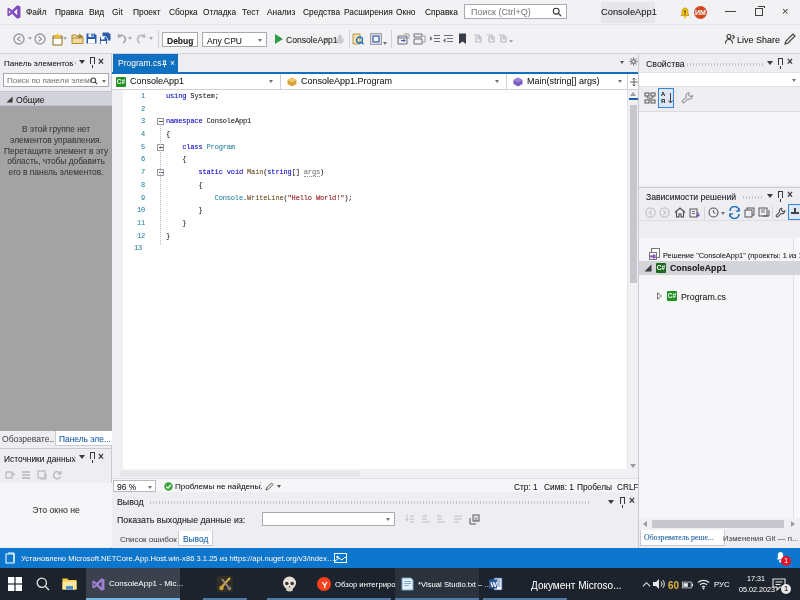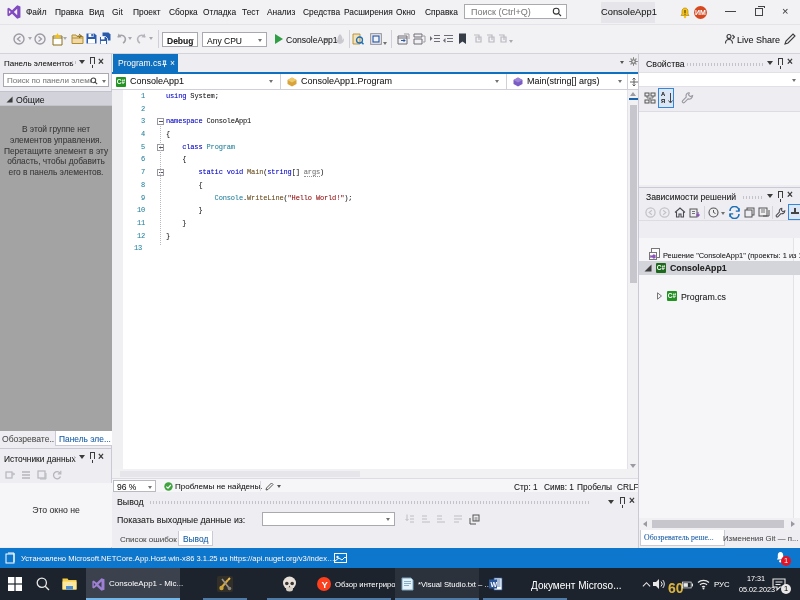--- a/index.html
+++ b/index.html
@@ -625,21 +625,21 @@
     <span class="abs" style="left:24px;top:12px;font-size:10px;color:#fff;white-space:nowrap;margin-left:24px;">Документ Microso...</span>
   </div>
 
   <svg class="abs" style="left:642px;top:13px;" width="9" height="7" viewBox="0 0 10 7">
       <path d="M1 5.5 L5 1.5 L9 5.5" fill="none" stroke="#e8e8e8" stroke-width="1.2"></path>
     </svg>
   <svg class="abs" style="left:652px;top:10px;" width="13" height="12" viewBox="0 0 13 12">
       <path d="M1 4 h3 l3 -3 v10 l-3 -3 h-3 z" fill="#e8e8e8"></path>
       <path d="M9 3.5 a3.5 3.5 0 0 1 0 5 M10.8 2 a6 6 0 0 1 0 8" fill="none" stroke="#e8e8e8" stroke-width="1"></path>
     </svg>
-  <span class="abs" style="left:668px;top:12px;font-size:14px;color:#d8b23c;font-weight:bold;">60</span>
+  <span class="abs" style="left:668px;top:12px;font-size:10px;color:#d8b23c;font-weight:bold;">60</span>
   <svg class="abs" style="left:682px;top:12.5px;" width="11" height="8" viewBox="0 0 15 9">
       <rect x="0.5" y="0.5" width="12" height="8" fill="none" stroke="#e8e8e8" stroke-width="1"></rect>
       <rect x="13.5" y="2.5" width="1.5" height="4" fill="#e8e8e8"></rect>
       <rect x="2" y="2" width="6" height="5" fill="#e8e8e8"></rect>
     </svg>
   <svg class="abs" style="left:697px;top:10px;" width="13" height="12" viewBox="0 0 13 12">
       <path d="M1 4.5 a8 8 0 0 1 11 0 M3 6.8 a5 5 0 0 1 7 0 M5 9 a2.5 2.5 0 0 1 3 0" fill="none" stroke="#e8e8e8" stroke-width="1.2"></path>
       <circle cx="6.5" cy="10.5" r="1" fill="#e8e8e8"></circle>
     </svg>
   <span class="abs" style="left:714px;top:12px;font-size:7.8px;color:#fff;">РУС</span>

